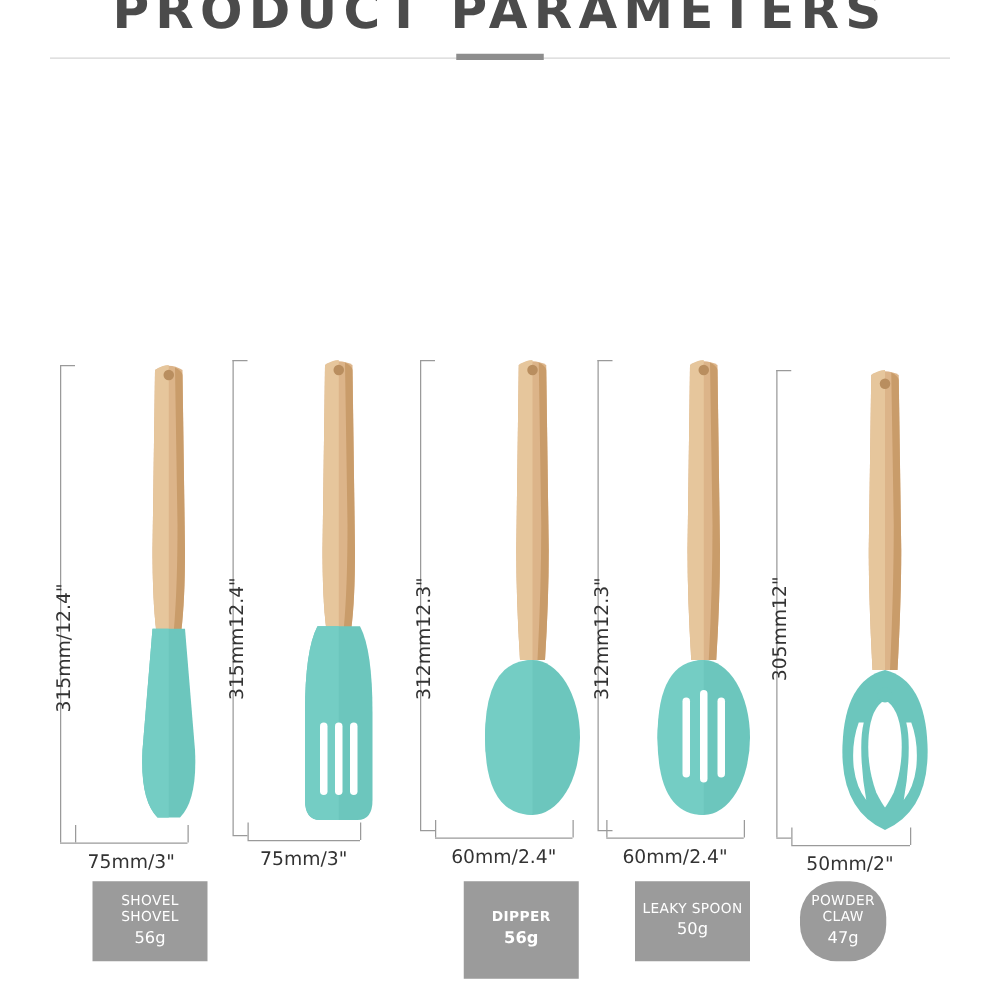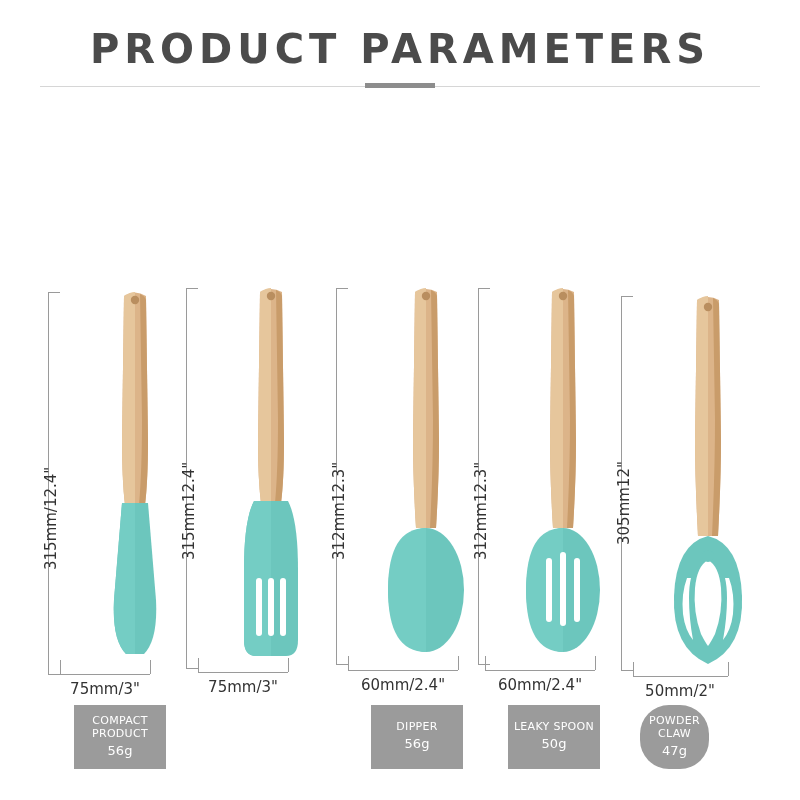--- a/index.html
+++ b/index.html
@@ -15,21 +15,20 @@
     position: relative;
   }
 
   
   .header {
     position: absolute;
     top: 0;
     left: 0;
     width: 676px;
     height: 60px;
-    margin-top: 40px;
   }
   .header-title {
     position: absolute;
     top: -14px;
     left: 0;
     width: 800px;
     text-align: center;
     font-size: 40px;
     font-weight: bold;
     letter-spacing: 5px;
@@ -167,21 +166,21 @@
     <div class="vtick" style="left:-12px; top:292px; width:12px;"></div>
     <div class="vtick" style="left:-12px; top:674px; width:12px;"></div>
     <div class="vlabel" style="left:-18px; top:570px;">315mm/12.4"</div>
 
     <div class="hline" style="left:0px; top:674px; width:90px;"></div>
     <div class="htick" style="left:0px; top:660px; height:14px;"></div>
     <div class="htick" style="left:90px; top:660px; height:14px;"></div>
     <div class="hlabel" style="left:-5px; top:680px; width:100px;">75mm/3"</div>
 
     <div class="plate" style="left:14px; top:705px; width:92px; height:64px;">
-      <div class="plate-name">COMPACT PRODUCT</div>
+      <div class="plate-name">SHOVEL SHOVEL</div>
       <div class="plate-weight">56g</div>
     </div>
   </div>
 
   <div class="item" style="left:198px;">
     <svg class="utensil-svg" width="150" height="800" viewBox="0 0 150 800">
       <path d="M62 292 Q73 286 84 292 L86 440 Q86 480 83 503 L63 503 Q60 480 60 440 Z" fill="#dcb489"></path>
       <path d="M62 292 Q68 288 73 288 L73 503 L63 503 Q60 480 60 440 Z" fill="#e6c69c"></path>
       <path d="M78 290 Q83 292 84 296 L86 440 Q86 480 83 503 L77 503 Q80 470 80 420 Z" fill="#c99c6a"></path>
       <circle cx="73" cy="296" r="4.2" fill="#b98e5f"></circle>
@@ -220,21 +219,21 @@
     <div class="vline" style="left:-12px; top:288px; height:376px;"></div>
     <div class="vtick" style="left:-12px; top:288px; width:12px;"></div>
     <div class="vtick" style="left:-12px; top:664px; width:12px;"></div>
     <div class="vlabel" style="left:-18px; top:560px;">312mm12.3"</div>
 
     <div class="hline" style="left:0px; top:670px; width:110px;"></div>
     <div class="htick" style="left:0px; top:656px; height:14px;"></div>
     <div class="htick" style="left:110px; top:656px; height:14px;"></div>
     <div class="hlabel" style="left:0px; top:676px; width:110px;">60mm/2.4"</div>
 
-    <div class="plate" style="left:23px; top:705px; width:92px; height:64px;">
+    <div class="plate" style="left:23px; top:705px; width:92px; height:78px;font-weight:bold;">
       <div class="plate-name">DIPPER</div>
       <div class="plate-weight">56g</div>
     </div>
   </div>
 
   <div class="item" style="left:490px;">
     <svg class="utensil-svg" width="150" height="800" viewBox="0 0 150 800">
       <path d="M62 292 Q73 286 84 292 L86 440 Q86 480 83 528 L63 528 Q60 480 60 440 Z" fill="#dcb489"></path>
       <path d="M62 292 Q68 288 73 288 L73 528 L63 528 Q60 480 60 440 Z" fill="#e6c69c"></path>
       <path d="M78 290 Q83 292 84 296 L86 440 Q86 480 83 528 L77 528 Q80 470 80 420 Z" fill="#c99c6a"></path>

